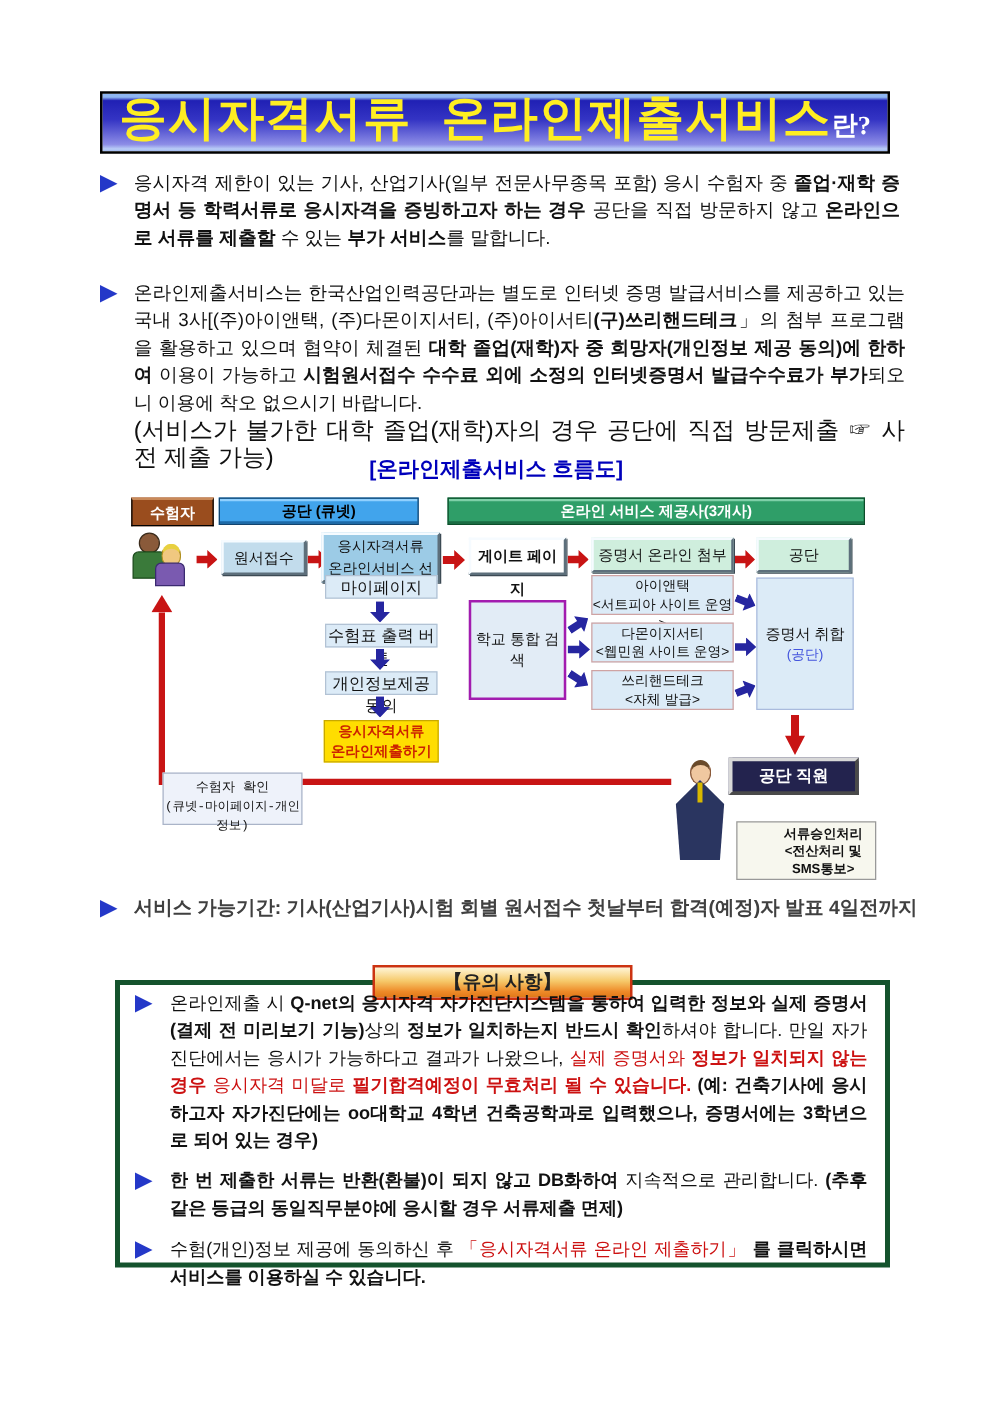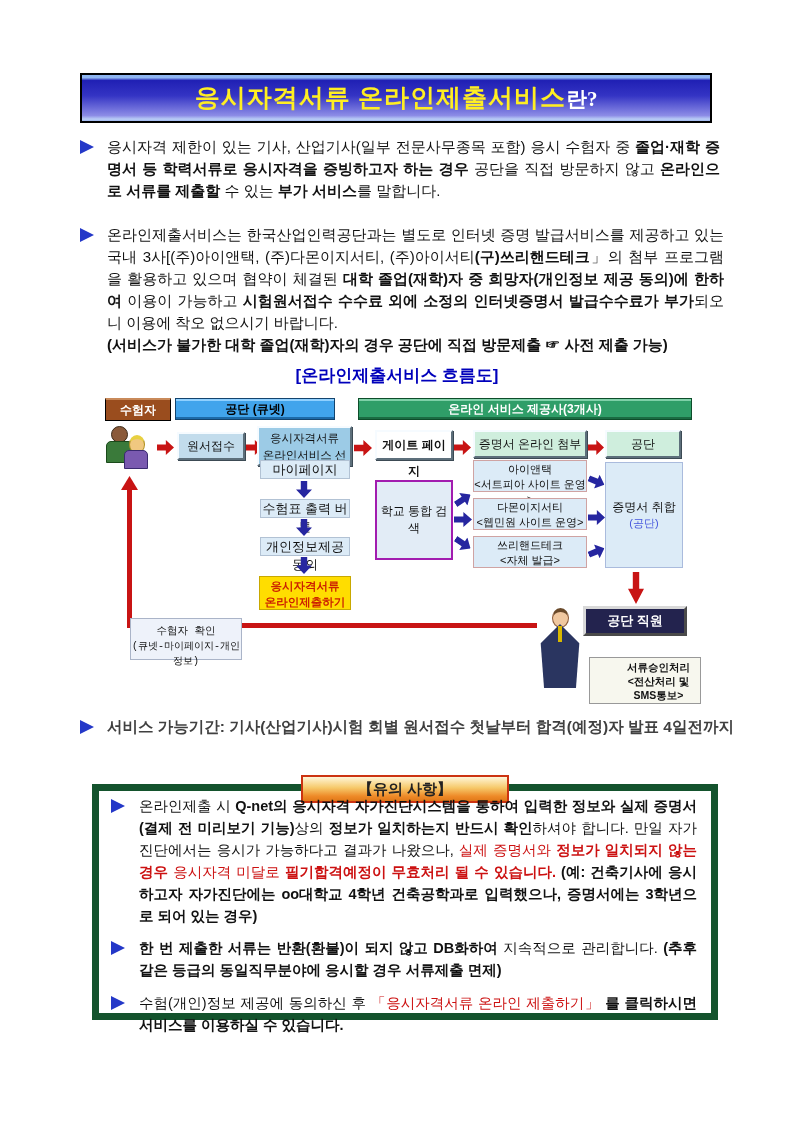--- a/index.html
+++ b/index.html
@@ -3,29 +3,29 @@
 <meta charset="utf-8">
 <style>
   html,body{margin:0;padding:0;background:#ffffff;}
   #page{position:relative;width:794px;height:1123px;background:#ffffff;overflow:hidden;
         font-family:"Liberation Sans",sans-serif;color:#111111;}
 
   
   .banner{position:absolute;left:80px;top:73px;width:628px;height:46px;border:2px solid #000;
           background:linear-gradient(180deg,#8fb6f2 0%,#8fb6f2 6%,#2020b4 12%,#3434c4 45%,#8c8ce6 88%,#b9cdf6 96%,#9fb8ee 100%);
           text-align:center;line-height:46px;white-space:nowrap;}
-  .banner .t-main{font-family:Liberation Serif, serif;font-weight:bold;font-size:25px;color:#ffee22;letter-spacing:1px;}
+  .banner .t-main{font-family:Liberation Mono, monospace;font-weight:bold;font-size:38px;color:#ffee22;letter-spacing:1px;}
   .banner .t-tail{font-family:"Liberation Serif",serif;font-weight:bold;font-size:21px;color:#ffffff;}
 
   
   .para{position:absolute;font-size:15px;line-height:22px;text-align:justify;}
   .tri-bullet{position:absolute;left:0;top:4px;width:0;height:0;
               border-top:7px solid transparent;border-bottom:7px solid transparent;border-left:14px solid #2438c8;}
   .ptext{display:block;margin-left:27px;}
-  .pnote{display:block;margin-left:27px;font-size:15px;font-weight:bold;}
+  .pnote{display:block;margin-left:27px;font-size:19px;font-weight:normal;}
 
   .seg-n{font-weight:normal;}
   .seg-b{font-weight:bold;}
   .seg-r{color:#cc1111;}
   .seg-rb{color:#cc1111;font-weight:bold;}
   .seg-blue{color:#404040;font-weight:bold;}
 
   
   .dg-title{position:absolute;left:0;top:364px;width:794px;text-align:center;
             color:#0000bb;font-weight:bold;font-size:17px;}
@@ -62,21 +62,21 @@
   .tri-up-red{background:#c81414;clip-path:polygon(50% 0,100% 100%,0 100%);}
 
   
   .head{position:absolute;border-radius:50%;}
   .body{position:absolute;border-radius:5px 5px 0 0;}
   .staff-body{position:absolute;background:#2a3560;clip-path:polygon(50% 0,96% 30%,88% 100%,12% 100%,4% 30%);}
   .staff-shirt{position:absolute;background:#ffffff;clip-path:polygon(50% 0,100% 100%,0 100%);}
   .staff-tie{position:absolute;background:#d8b800;}
 
   
-  #notice{position:absolute;left:92px;top:784px;width:612px;height:222px;border:7px solid #14532d;background:#ffffff;}
+  #notice{position:absolute;left:92px;top:784px;width:612px;height:222px;border:4px solid #14532d;background:#ffffff;}
   #notice-header{position:absolute;left:50%;transform:translateX(-50%);top:-16px;width:204px;height:24px;
                  background:linear-gradient(180deg,#fff6d8 0%,#f6c96a 45%,#ee8a28 80%,#e07818 100%);
                  border:2px solid #cc3311;text-align:center;line-height:24px;font-weight:bold;font-size:15px;color:#222;}
   .nitem{position:relative;margin:0 14px 0 10px;font-size:14.5px;line-height:22px;text-align:justify;}
   .nitem .tri-bullet{left:2px;}
   .nitem .ptext{margin-left:30px;}
   .ni-1{margin-top:4px;}
   .ni-2{margin-top:10px;}
   .ni-3{margin-top:11px;}
 </style>

